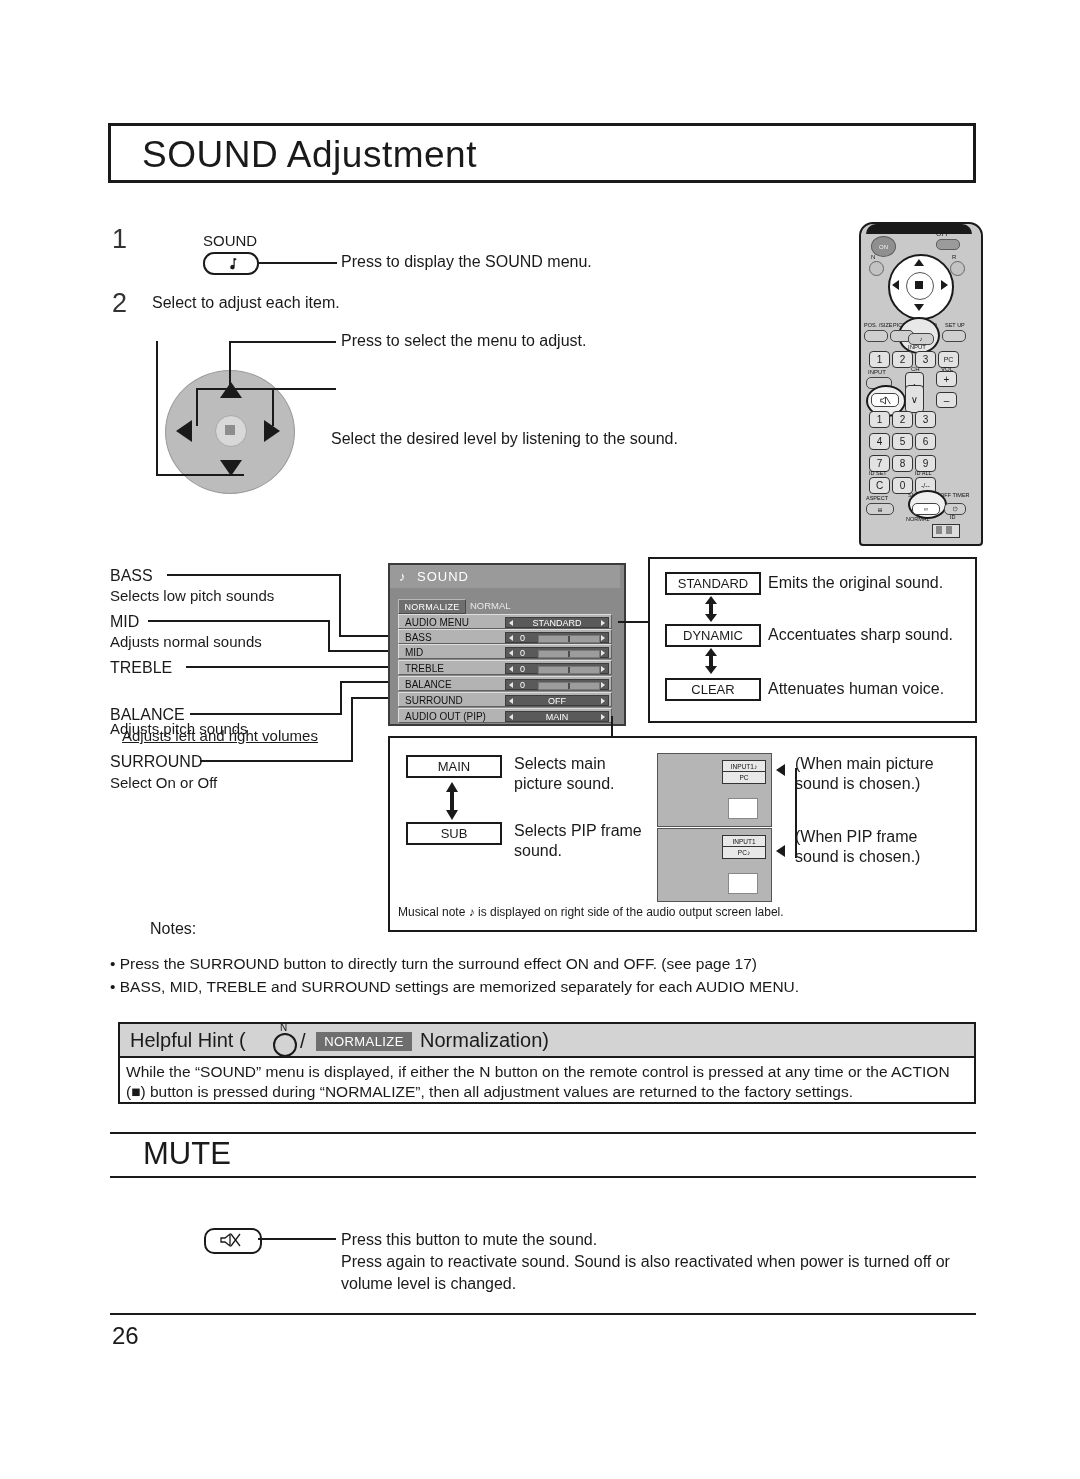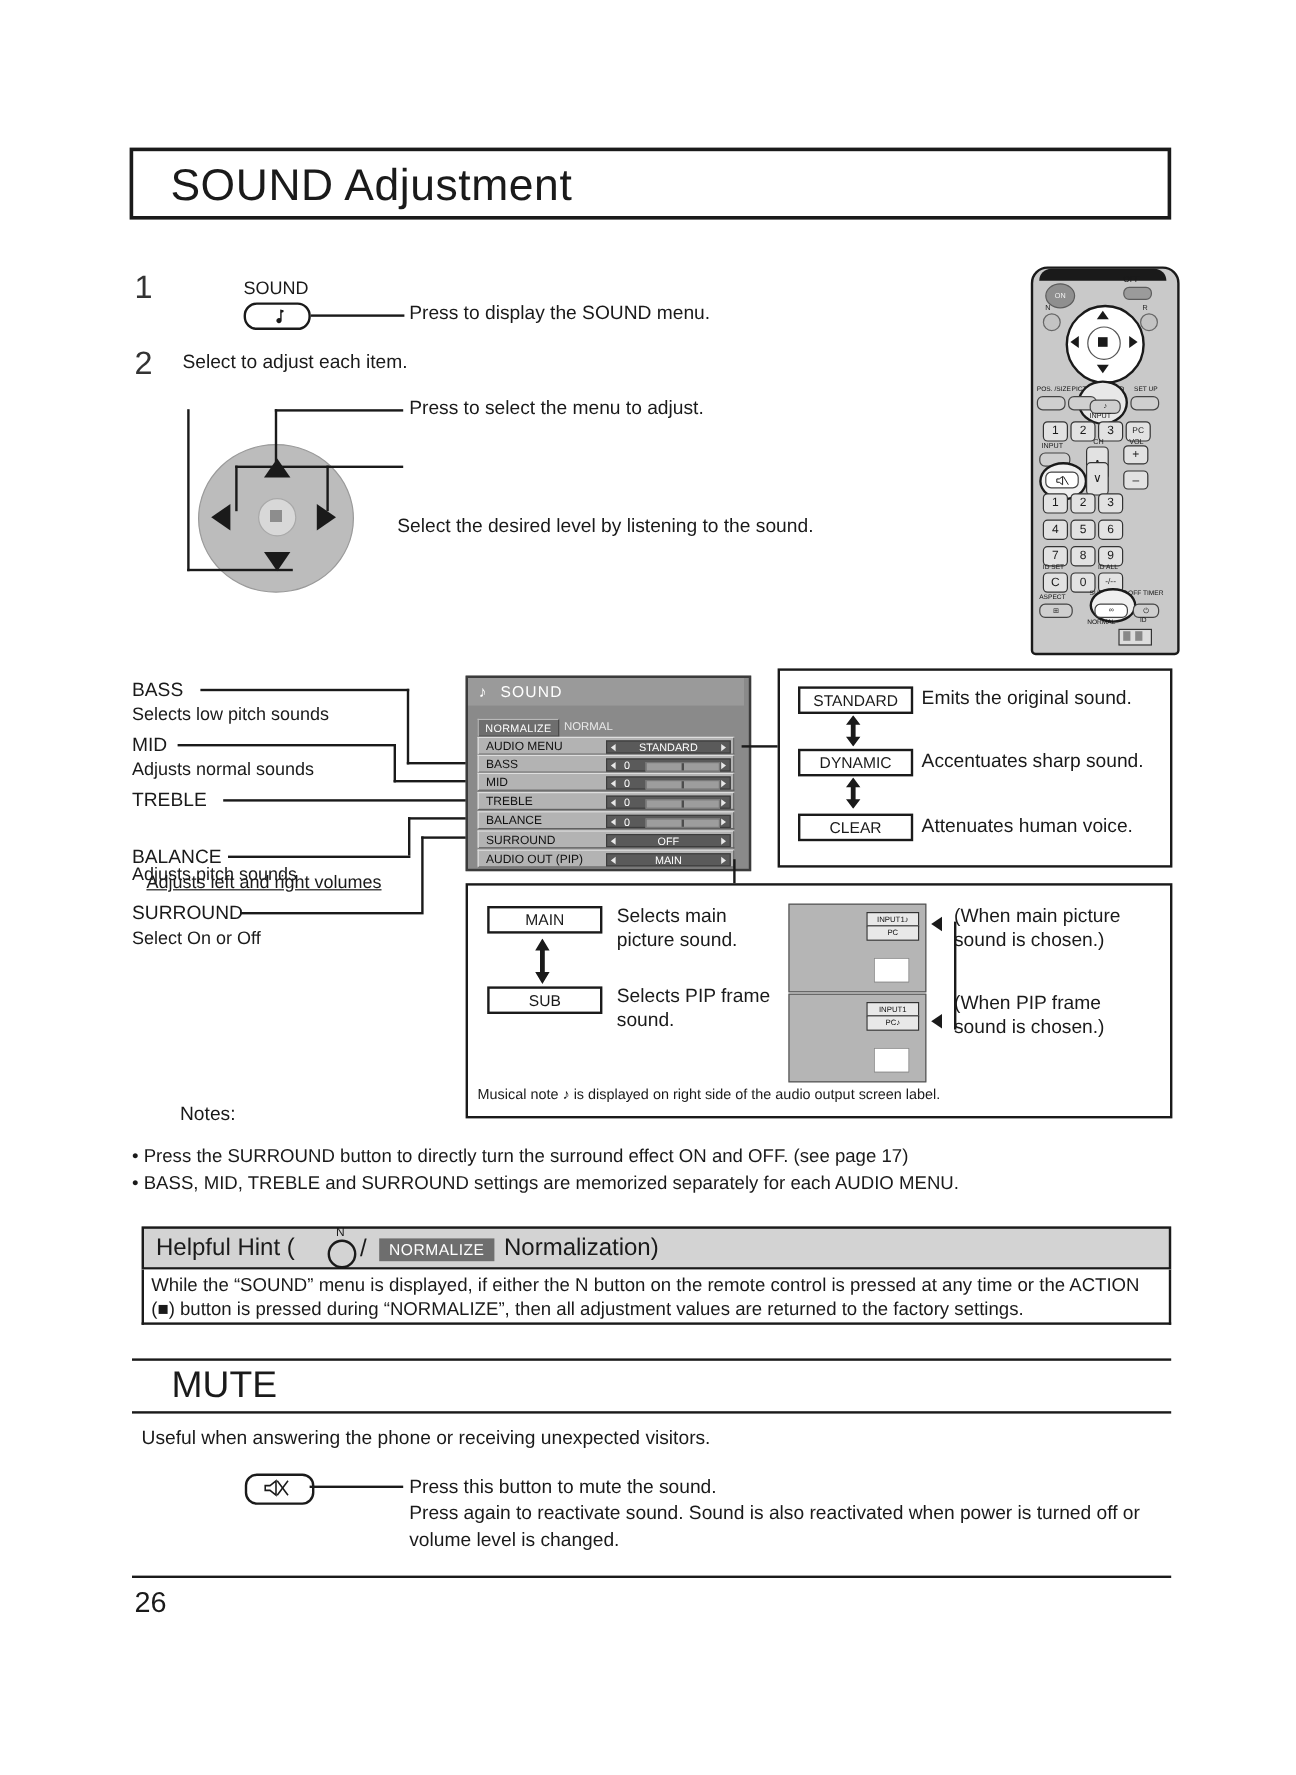--- a/index.html
+++ b/index.html
@@ -460,21 +460,20 @@
   <div id="hint-slash">/</div>
   <div id="hint-norm">NORMALIZE</div>
   <div id="hint-norm-word">Normalization)</div>
   <div id="hint-body"></div>
   <div class="hint-l" style="top:1063px;">While the “SOUND” menu is displayed, if either the N button on the remote control is pressed at any time or the ACTION</div>
   <div class="hint-l" style="top:1083px;">(■) button is pressed during “NORMALIZE”, then all adjustment values are returned to the factory settings.</div>
 
   <div id="mute-rule-top"></div>
   <div id="mute-title">MUTE</div>
   <div id="mute-rule-bot"></div>
-  <div id="mute-intro">Useful when answering the phone or receiving unexpected visitors.</div>
   <div id="mute-btn">
     <svg width="26" height="16" viewBox="0 0 26 16" style="margin:2px 0 0 13px;">
       <path d="M2 6 h4 l5 -4 v12 l-5 -4 H2 z" fill="none" stroke="#1a1a1a" stroke-width="1.3"></path>
       <line x1="12" y1="2" x2="21" y2="14" stroke="#1a1a1a" stroke-width="1.3"></line>
       <line x1="21" y1="2" x2="12" y2="14" stroke="#1a1a1a" stroke-width="1.3"></line>
     </svg>
   </div>
   <div id="mute-btn-lead"></div>
   <div class="mute-l" style="top:1231px;">Press this button to mute the sound.</div>
   <div class="mute-l" style="top:1253px;">Press again to reactivate sound. Sound is also reactivated when power is turned off or</div>

